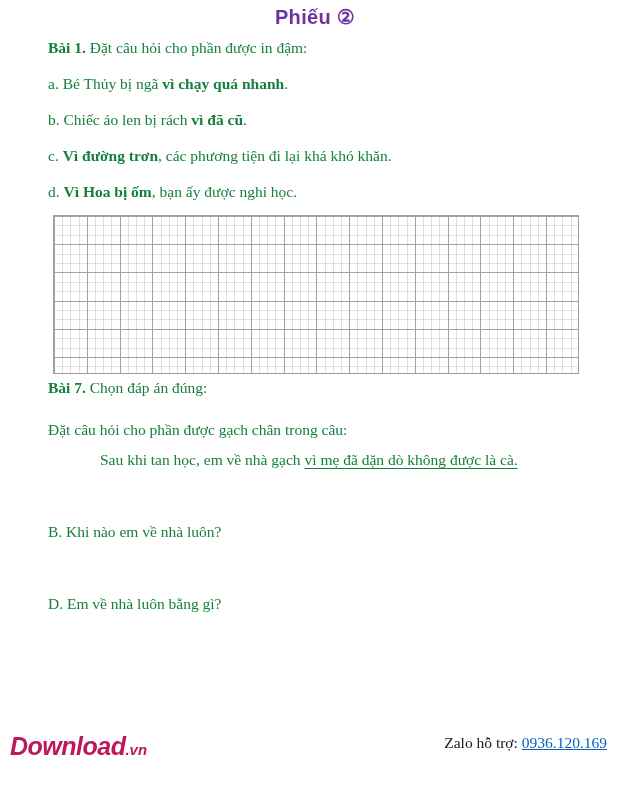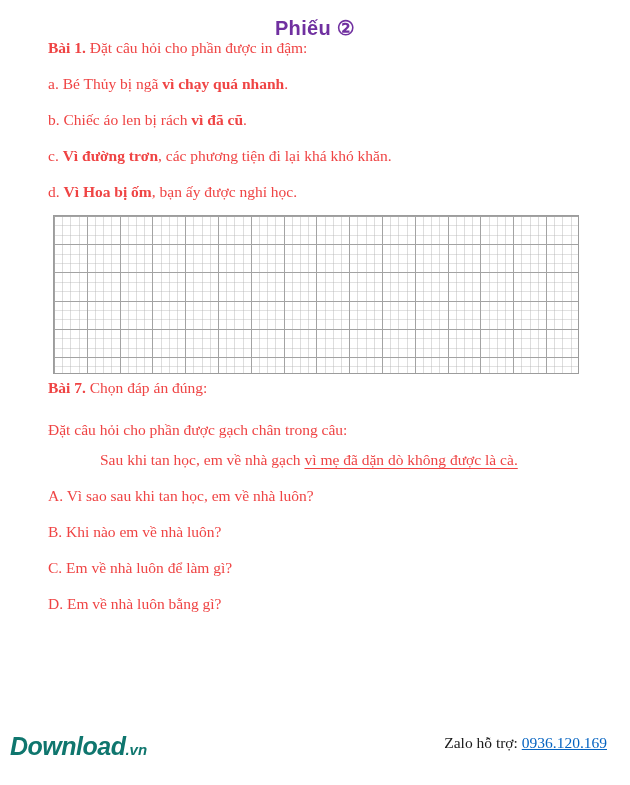--- a/index.html
+++ b/index.html
@@ -9,35 +9,35 @@
     font-family: "Liberation Serif", serif;
     color: #1a1a1a;
     position: relative;
     overflow: hidden;
   }
   .page {
     position: absolute; inset: 0;
     background: #ffffff;
   }
   .title {
-    position: absolute; top: 16px; left: 0; width: 100%;
+    position: absolute; top: 5px; left: 0; width: 100%;
     text-align: center;
     font-family: "Liberation Sans", sans-serif;
     font-weight: 700;
     font-size: 20px;
     letter-spacing: 0.3px;
     color: #7030a0;
   }
   .line {
     position: absolute;
     left: 48px;
     font-size: 15.5px;
     line-height: 19px;
     white-space: nowrap;
-    color: #ef4444;
+    color: #15803d;
   }
   .line b { font-weight: 700; }
   .indent { left: 100px; }
   .underline { text-decoration: underline; text-underline-offset: 3px; }
   .writing-grid {
     position: absolute;
     left: 53px; top: 215px;
     width: 526px; height: 159px;
     border: 1px solid #9c9c9c;
     background-color: #ffffff;
@@ -46,21 +46,21 @@
       repeating-linear-gradient(to bottom, #a3a3a3 0, #a3a3a3 1px, transparent 1px, transparent 28.2px),
       repeating-linear-gradient(to right, rgba(180,180,180,0.45) 0, rgba(180,180,180,0.45) 1px, transparent 1px, transparent 8.2px),
       repeating-linear-gradient(to bottom, rgba(180,180,180,0.40) 0, rgba(180,180,180,0.40) 1px, transparent 1px, transparent 9.4px);
   }
   .logo {
     position: absolute;
     left: 10px; top: 732px;
     font-family: "Liberation Sans", sans-serif;
     font-weight: 700;
     font-style: italic;
-    color: #0f766e;
+    color: #be185d;
     white-space: nowrap;
   }
   .logo-main { font-size: 25px; letter-spacing: -0.5px; }
   .logo-suffix { font-size: 15px; }
   .support {
     position: absolute;
     right: 23px; top: 734px;
     font-size: 15.5px;
     white-space: nowrap;
     margin-left: 44px;
@@ -89,22 +89,20 @@
   <p class="line" style="top:182px"><span>d. </span><b>Vì Hoa bị ốm</b><span>, bạn ấy được nghỉ học.</span></p>
 
   <div class="writing-grid"></div>
 
   <p class="line" style="top:378px"><b>Bài 7.</b><span> Chọn đáp án đúng:</span></p>
 
   <p class="line" style="top:420px">Đặt câu hỏi cho phần được gạch chân trong câu:</p>
 
   <p class="line indent" style="top:450px"><span>Sau khi tan học, em về nhà gạch </span><span class="underline">vì mẹ đã dặn dò không được là cà.</span></p>
 
-  <p class="line" style="top:486px">A. Vì sao sau khi tan học, em về nhà luôn?</p>
   <p class="line" style="top:522px">B. Khi nào em về nhà luôn?</p>
-  <p class="line" style="top:558px">C. Em về nhà luôn để làm gì?</p>
   <p class="line" style="top:594px">D. Em về nhà luôn bằng gì?</p>
 
   <div class="logo"><span class="logo-main">Download</span><span class="logo-suffix">.vn</span></div>
 
   <div class="support"><span>Zalo hỗ trợ: </span><a class="phone-link" href="#">0936.120.169</a></div>
 
 </div>
 
 </body></html>

